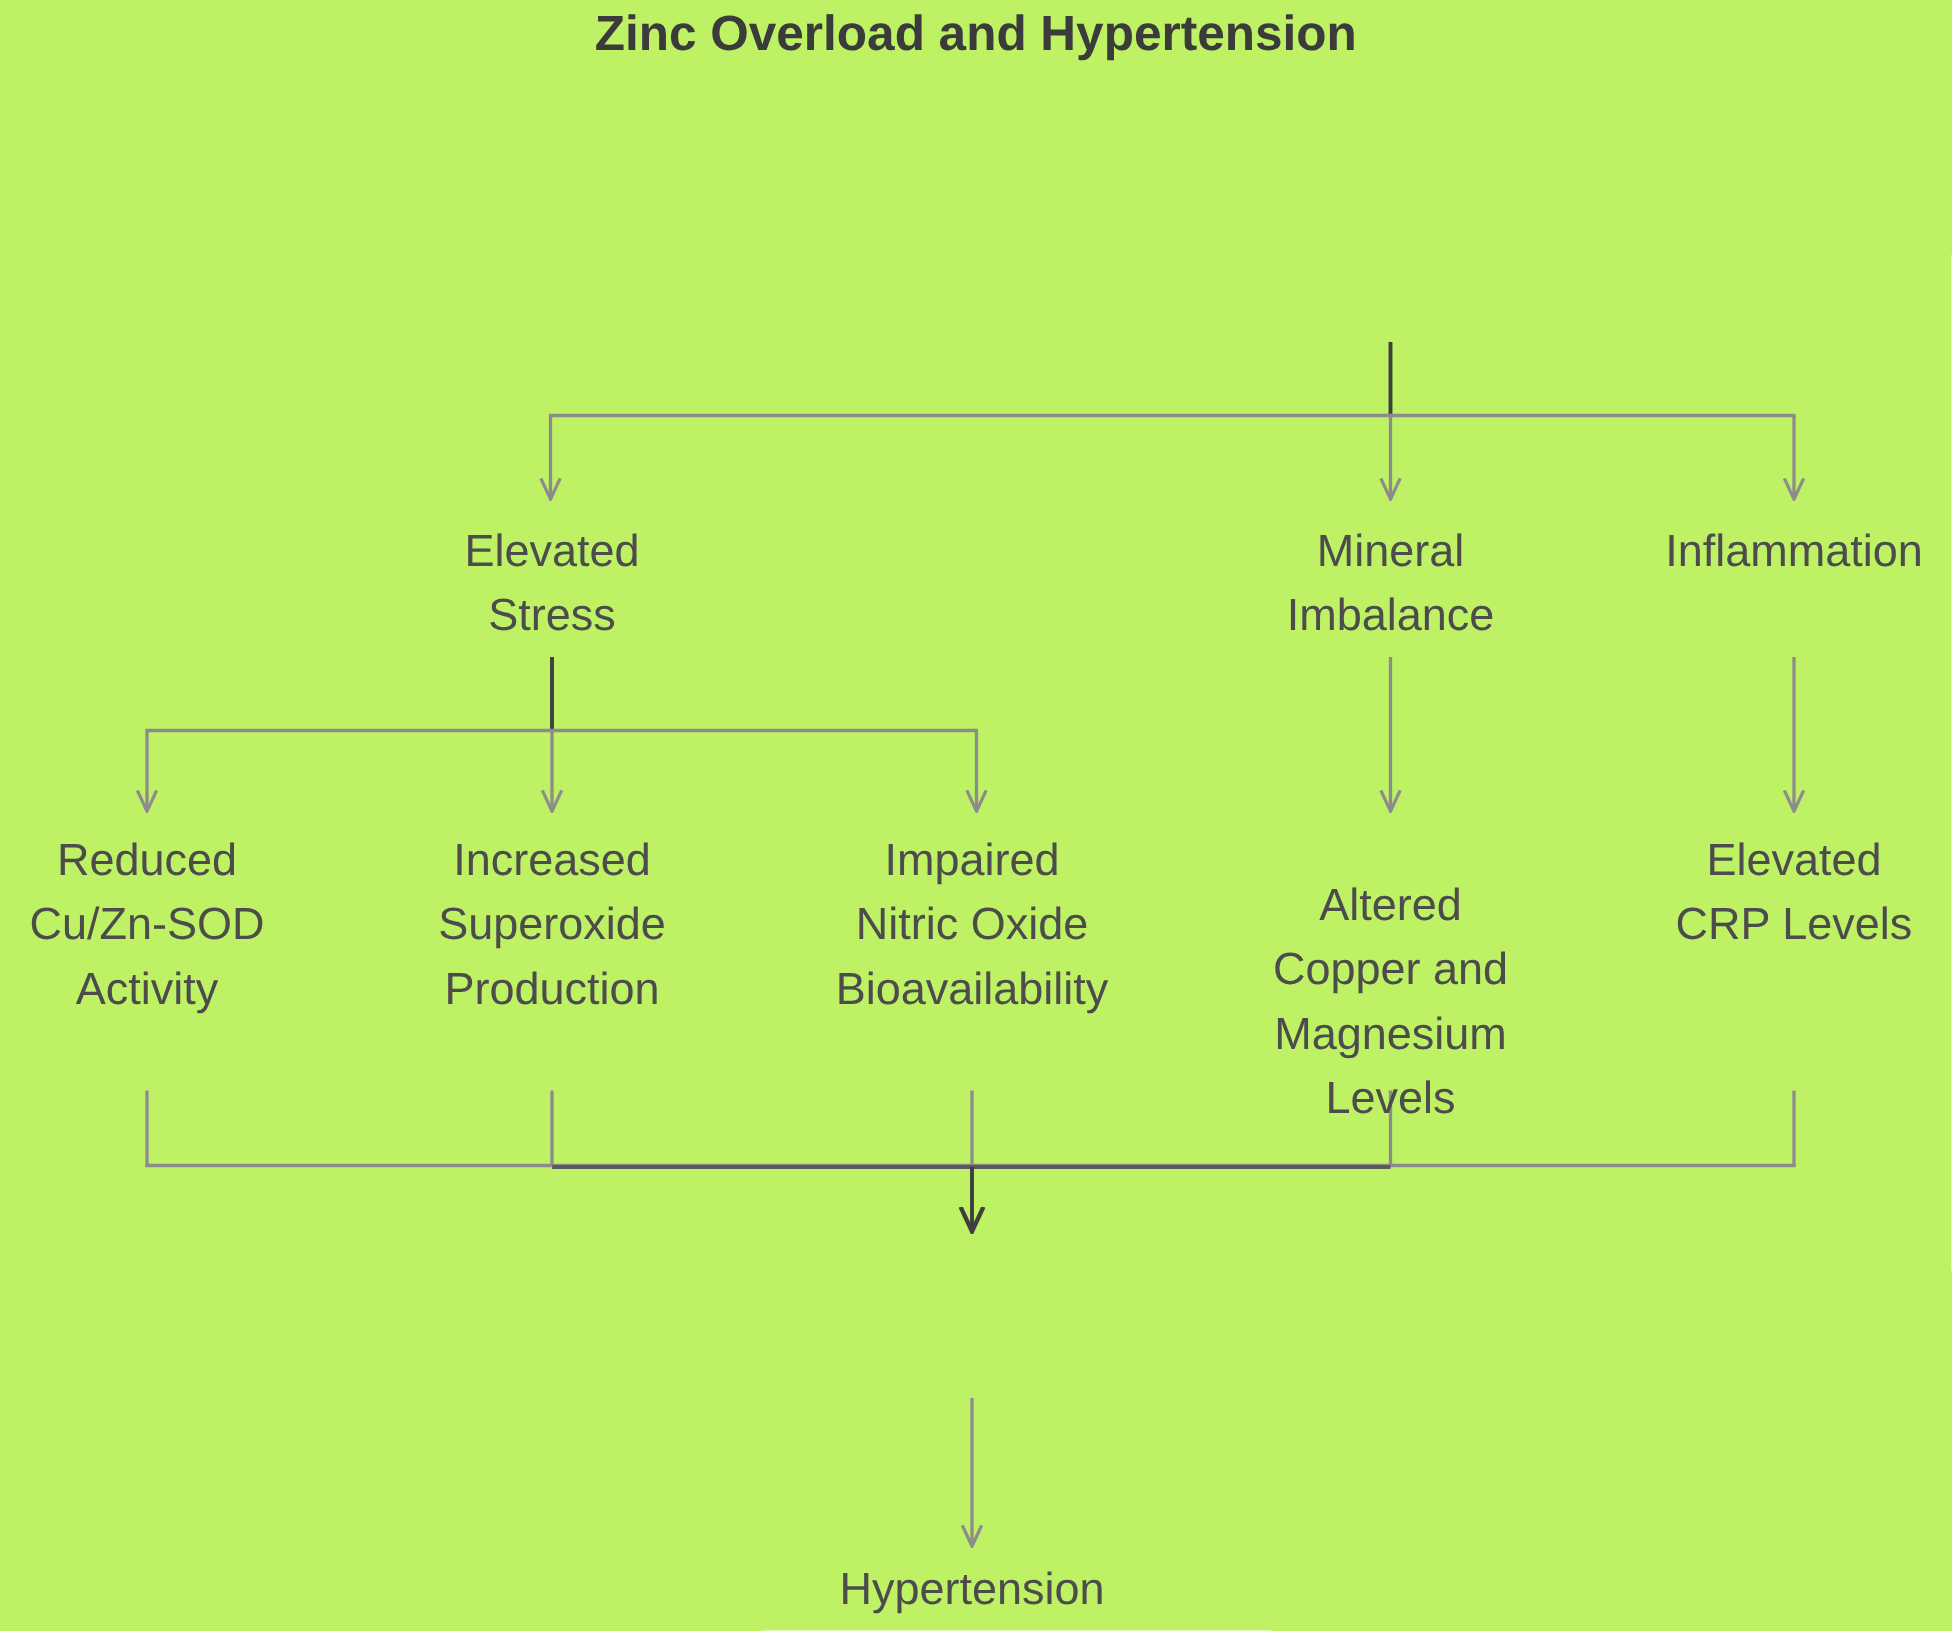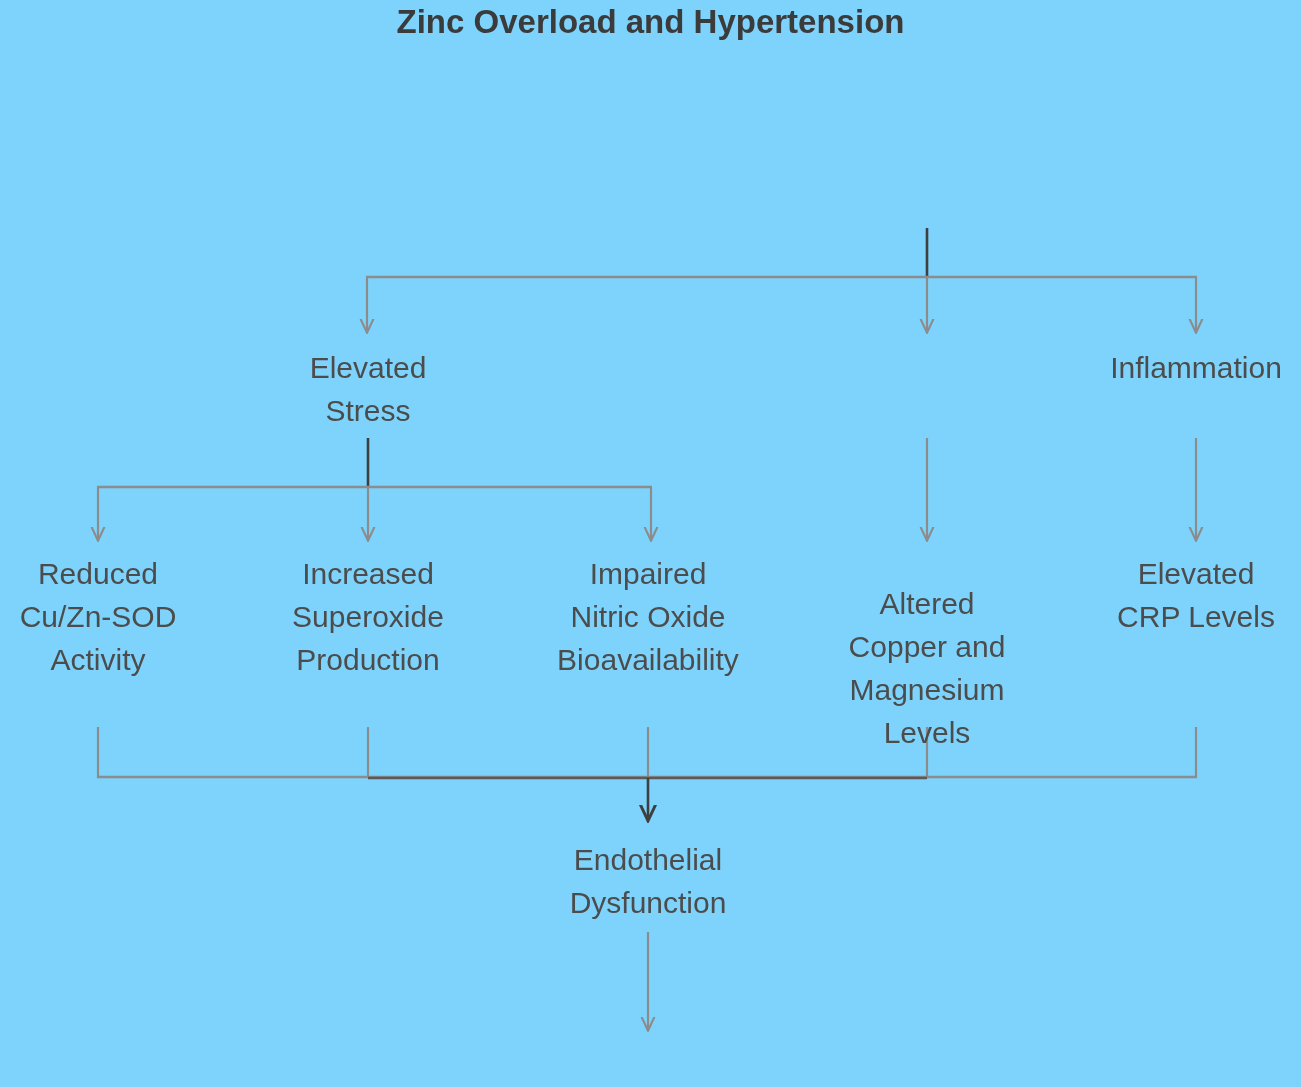--- a/index.html
+++ b/index.html
@@ -7,21 +7,21 @@
     padding: 0;
     background: #ffffff;
   }
   body {
     font-family: "Liberation Sans", sans-serif;
   }
   #diagram {
     position: relative;
     width: 1301px;
     height: 1087px;
-    background: #7dd3fc;
+    background: #bef264;
     overflow: hidden;
   }
   #flow-svg {
     position: absolute;
     left: 0;
     top: 0;
     width: 1301px;
     height: 1087px;
   }
   .title {
@@ -96,20 +96,22 @@
 
     <g>
       <line x1="648" y1="932" x2="648" y2="1030" stroke="#8c8c8c" stroke-width="2.2" marker-end="url(#arrow-light)"></line>
     </g>
   </svg>
 
 
   <div class="node" style="left:228px; top:346px; width:280px;">Elevated
 Stress</div>
 
+  <div class="node" style="left:787px; top:346px; width:280px;">Mineral
+Imbalance</div>
 
   <div class="node" style="left:1056px; top:346px; width:280px;">Inflammation</div>
 
   <div class="node" style="left:-42px; top:552px; width:280px;">Reduced
 Cu/Zn-SOD
 Activity</div>
 
   <div class="node" style="left:503px; top:552px; width:290px;">Impaired
 Nitric Oxide
 Bioavailability</div>
@@ -119,17 +121,16 @@
 Production</div>
 
   <div class="node" style="left:787px; top:552px; width:280px;margin-top:30px;">Altered
 Copper and
 Magnesium
 Levels</div>
 
   <div class="node" style="left:1056px; top:552px; width:280px;">Elevated
 CRP Levels</div>
 
-  <div class="node" style="left:508px; top:838px; width:280px;">Endothelial
-Dysfunction</div>
 
+  <div class="node" style="left:508px; top:1038px; width:280px;">Hypertension</div>
 
 </div>
 
 </body></html>

